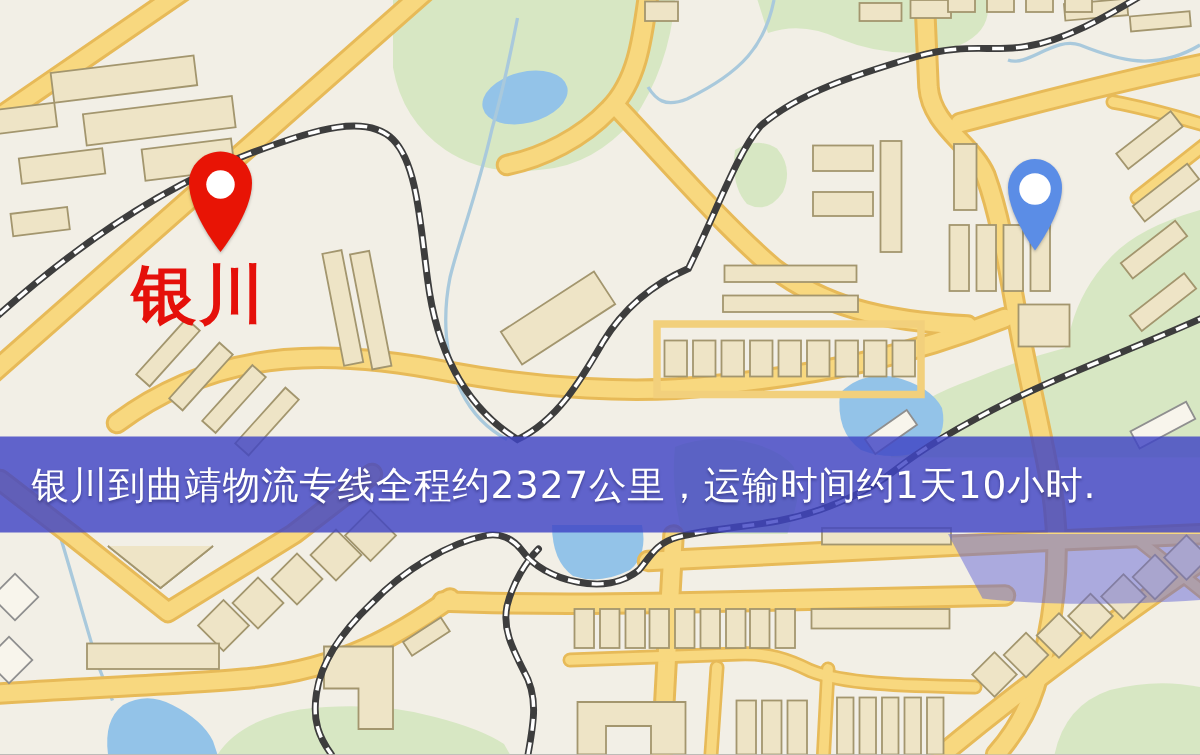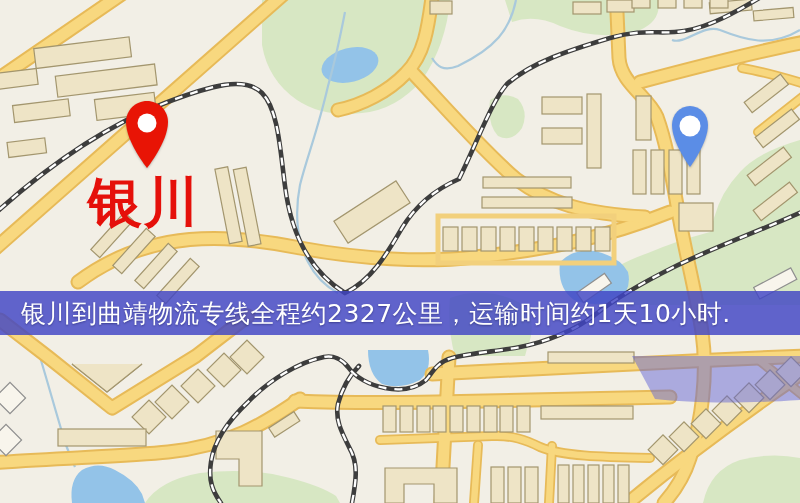--- a/index.html
+++ b/index.html
@@ -18,29 +18,29 @@
   .raildash path{fill:none;stroke:#ffffff;stroke-width:2.3;stroke-dasharray:8 8;stroke-linecap:butt;}
 
   
   .bld rect,.bld path{fill:var(--building,#eee4c6);stroke:var(--building-outline,#a3966e);stroke-width:1.2;}
   .bld .lt{fill:#f8f5ec;stroke:#8f8f8f;}
 
   .park path{fill:var(--park,#d7e7c3);stroke:none;}
   .water path,.water ellipse{fill:var(--water,#93c3e8);stroke:none;}
   .stream path{fill:none;stroke:#a9c9dc;stroke-width:2.2;}
 
-  .city-label{position:absolute;font-weight:700;font-size:54px;line-height:1;
+  .city-label{position:absolute;font-weight:700;font-size:43px;line-height:1;
               letter-spacing:2px;white-space:nowrap;}
   .label-origin{left:88px;top:176px;}
   .label-dest{left:641px;top:177px;}
   .pin{position:absolute;filter:drop-shadow(0 1px 1px rgba(0,0,0,.25));}
   .pin-origin{left:120px;top:98px;}
   .pin-dest{left:668px;top:103px;}
 
-  .route-banner{position:absolute;left:0;top:291px;width:800px;height:44px;
+  .route-banner{position:absolute;left:0;top:291px;width:800px;height:64px;
                 background:var(--banner-bg,rgba(64,68,196,0.82));
                 display:flex;align-items:center;}
   .route-banner span{color:var(--banner-fg,#fff);font-size:25px;letter-spacing:.5px;
                      padding-left:21px;white-space:nowrap;
                      text-shadow:0 1px 2px rgba(10,10,60,.4);}
 </style>
 </head>
 <body>
 
 <div class="screen" style="--land: #f2efe6; --road: #f8d87f; --road-casing: #e7ba58; --water: #93c3e8; --park: #d7e7c3; --building: #eee4c6; --building-outline: #a3966e; --railway: #3d3d3d; --banner-bg: rgba(64,68,196,0.82); --banner-fg: #ffffff;">

